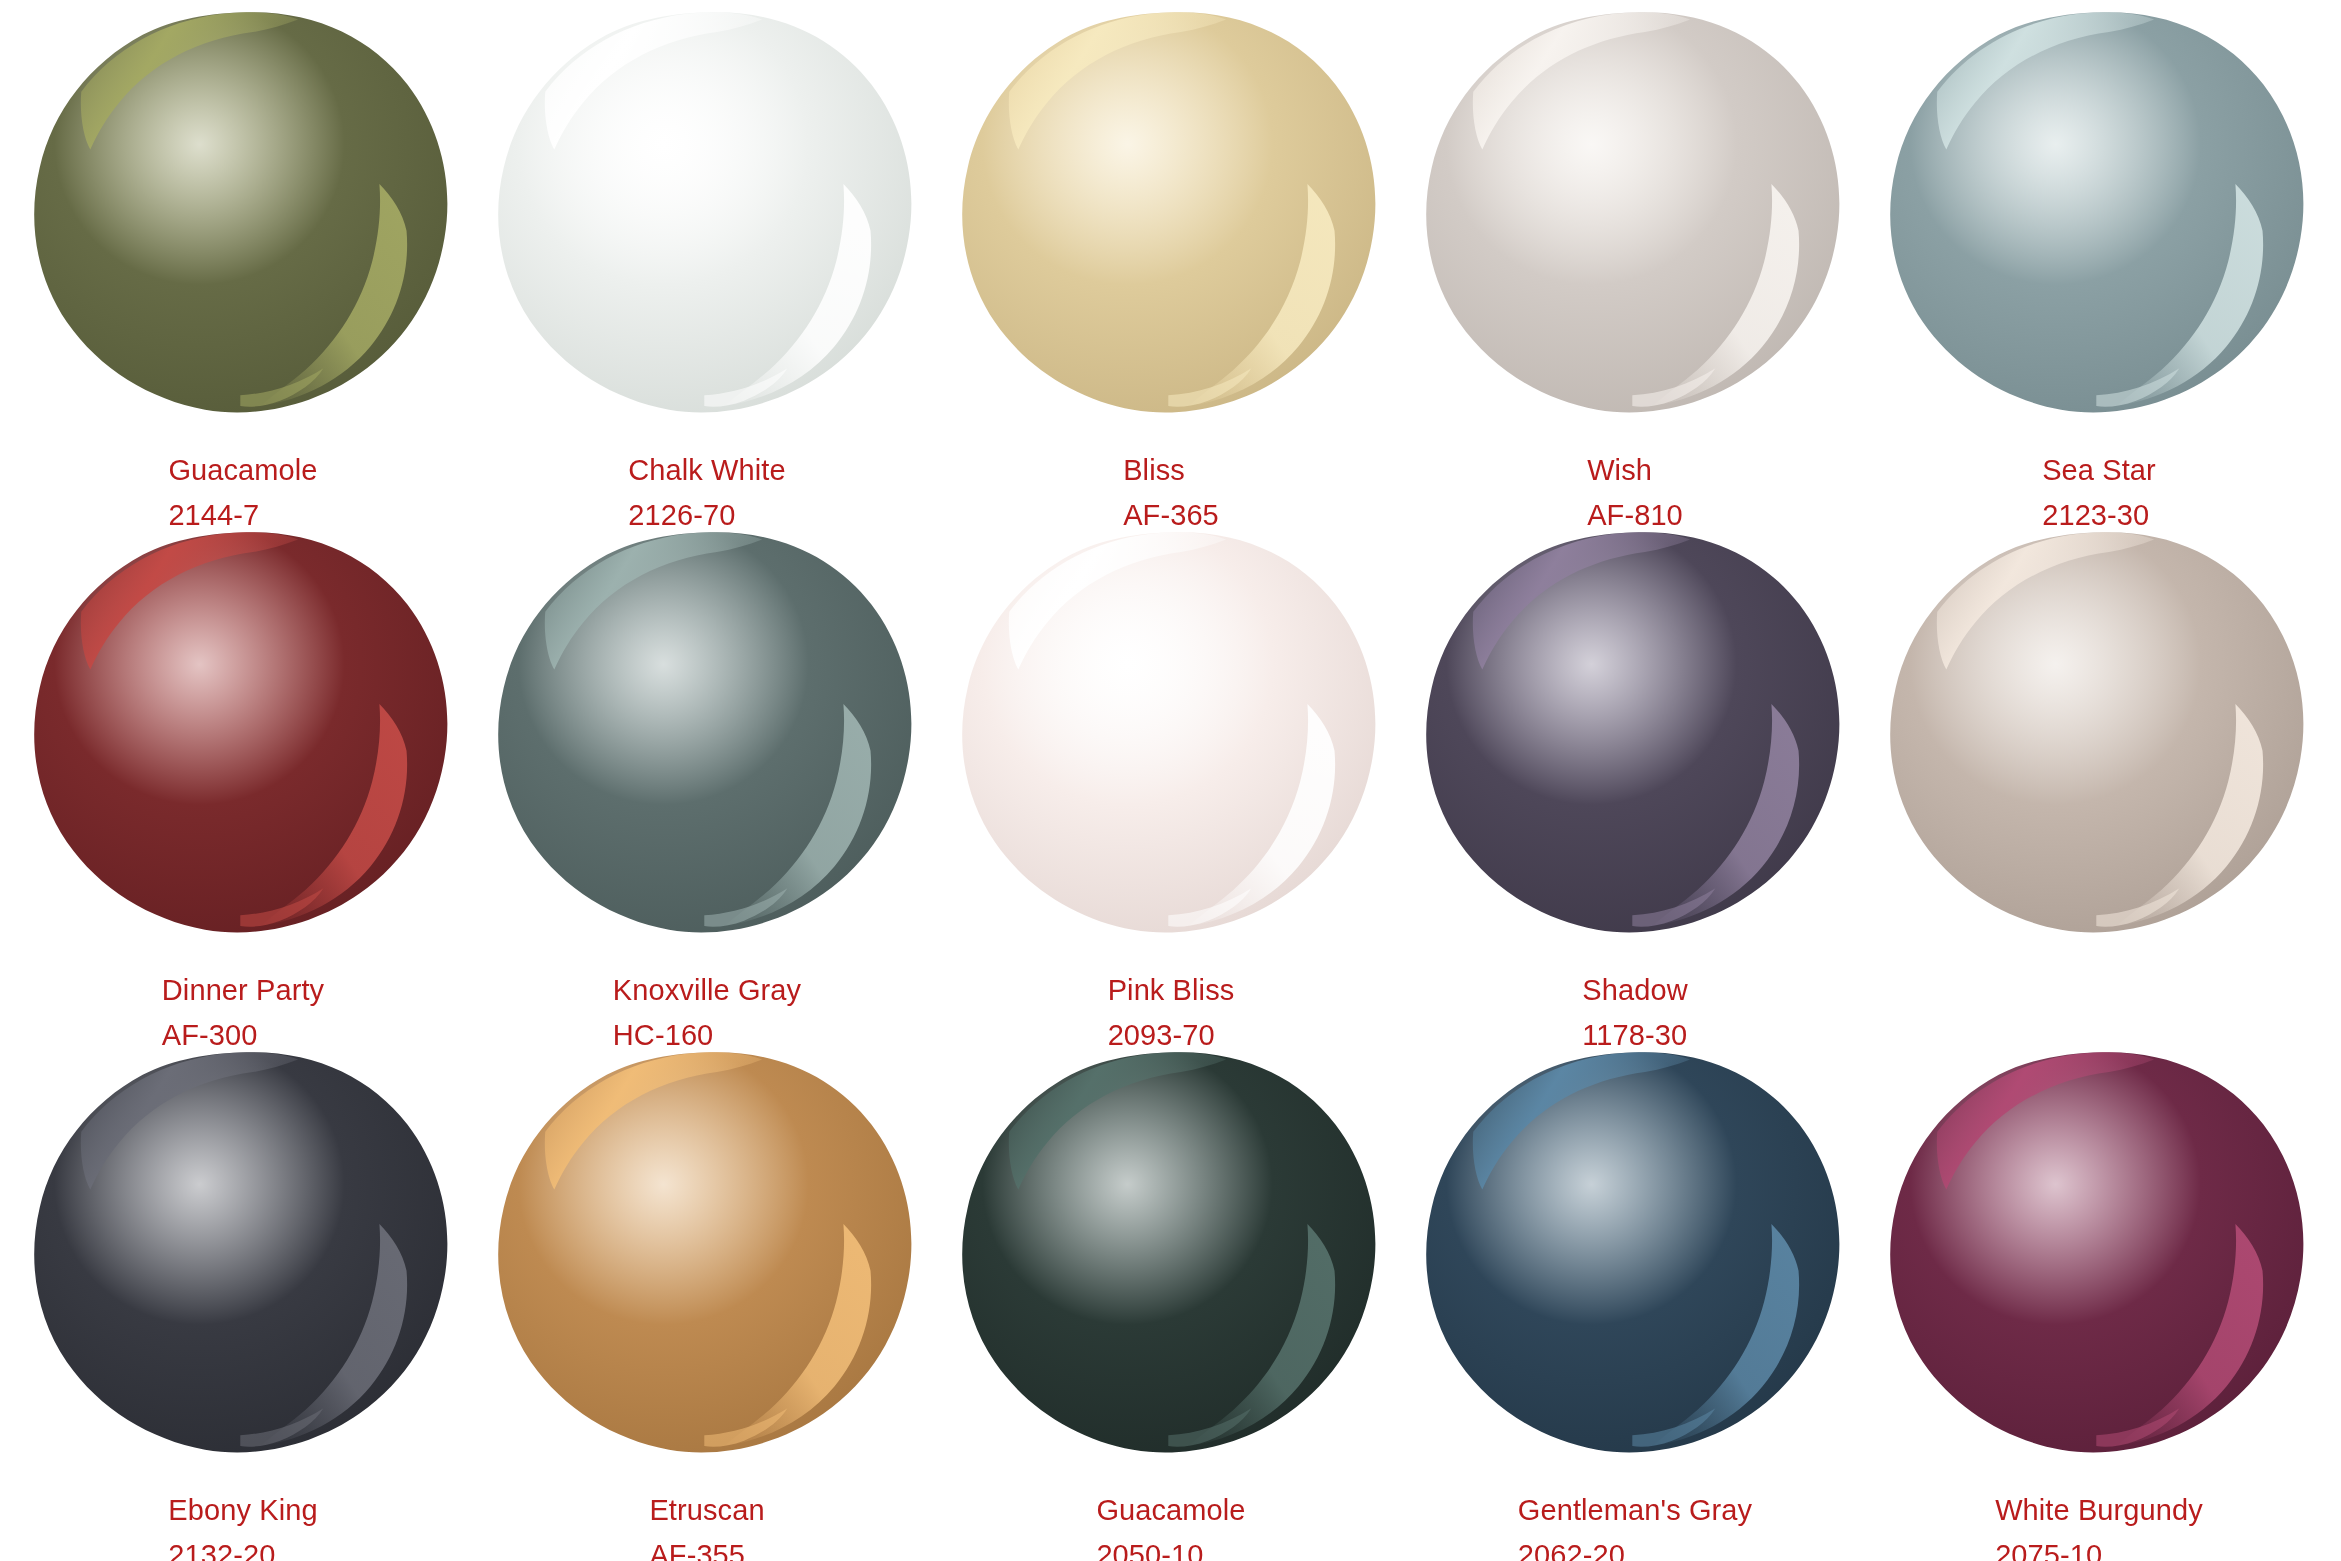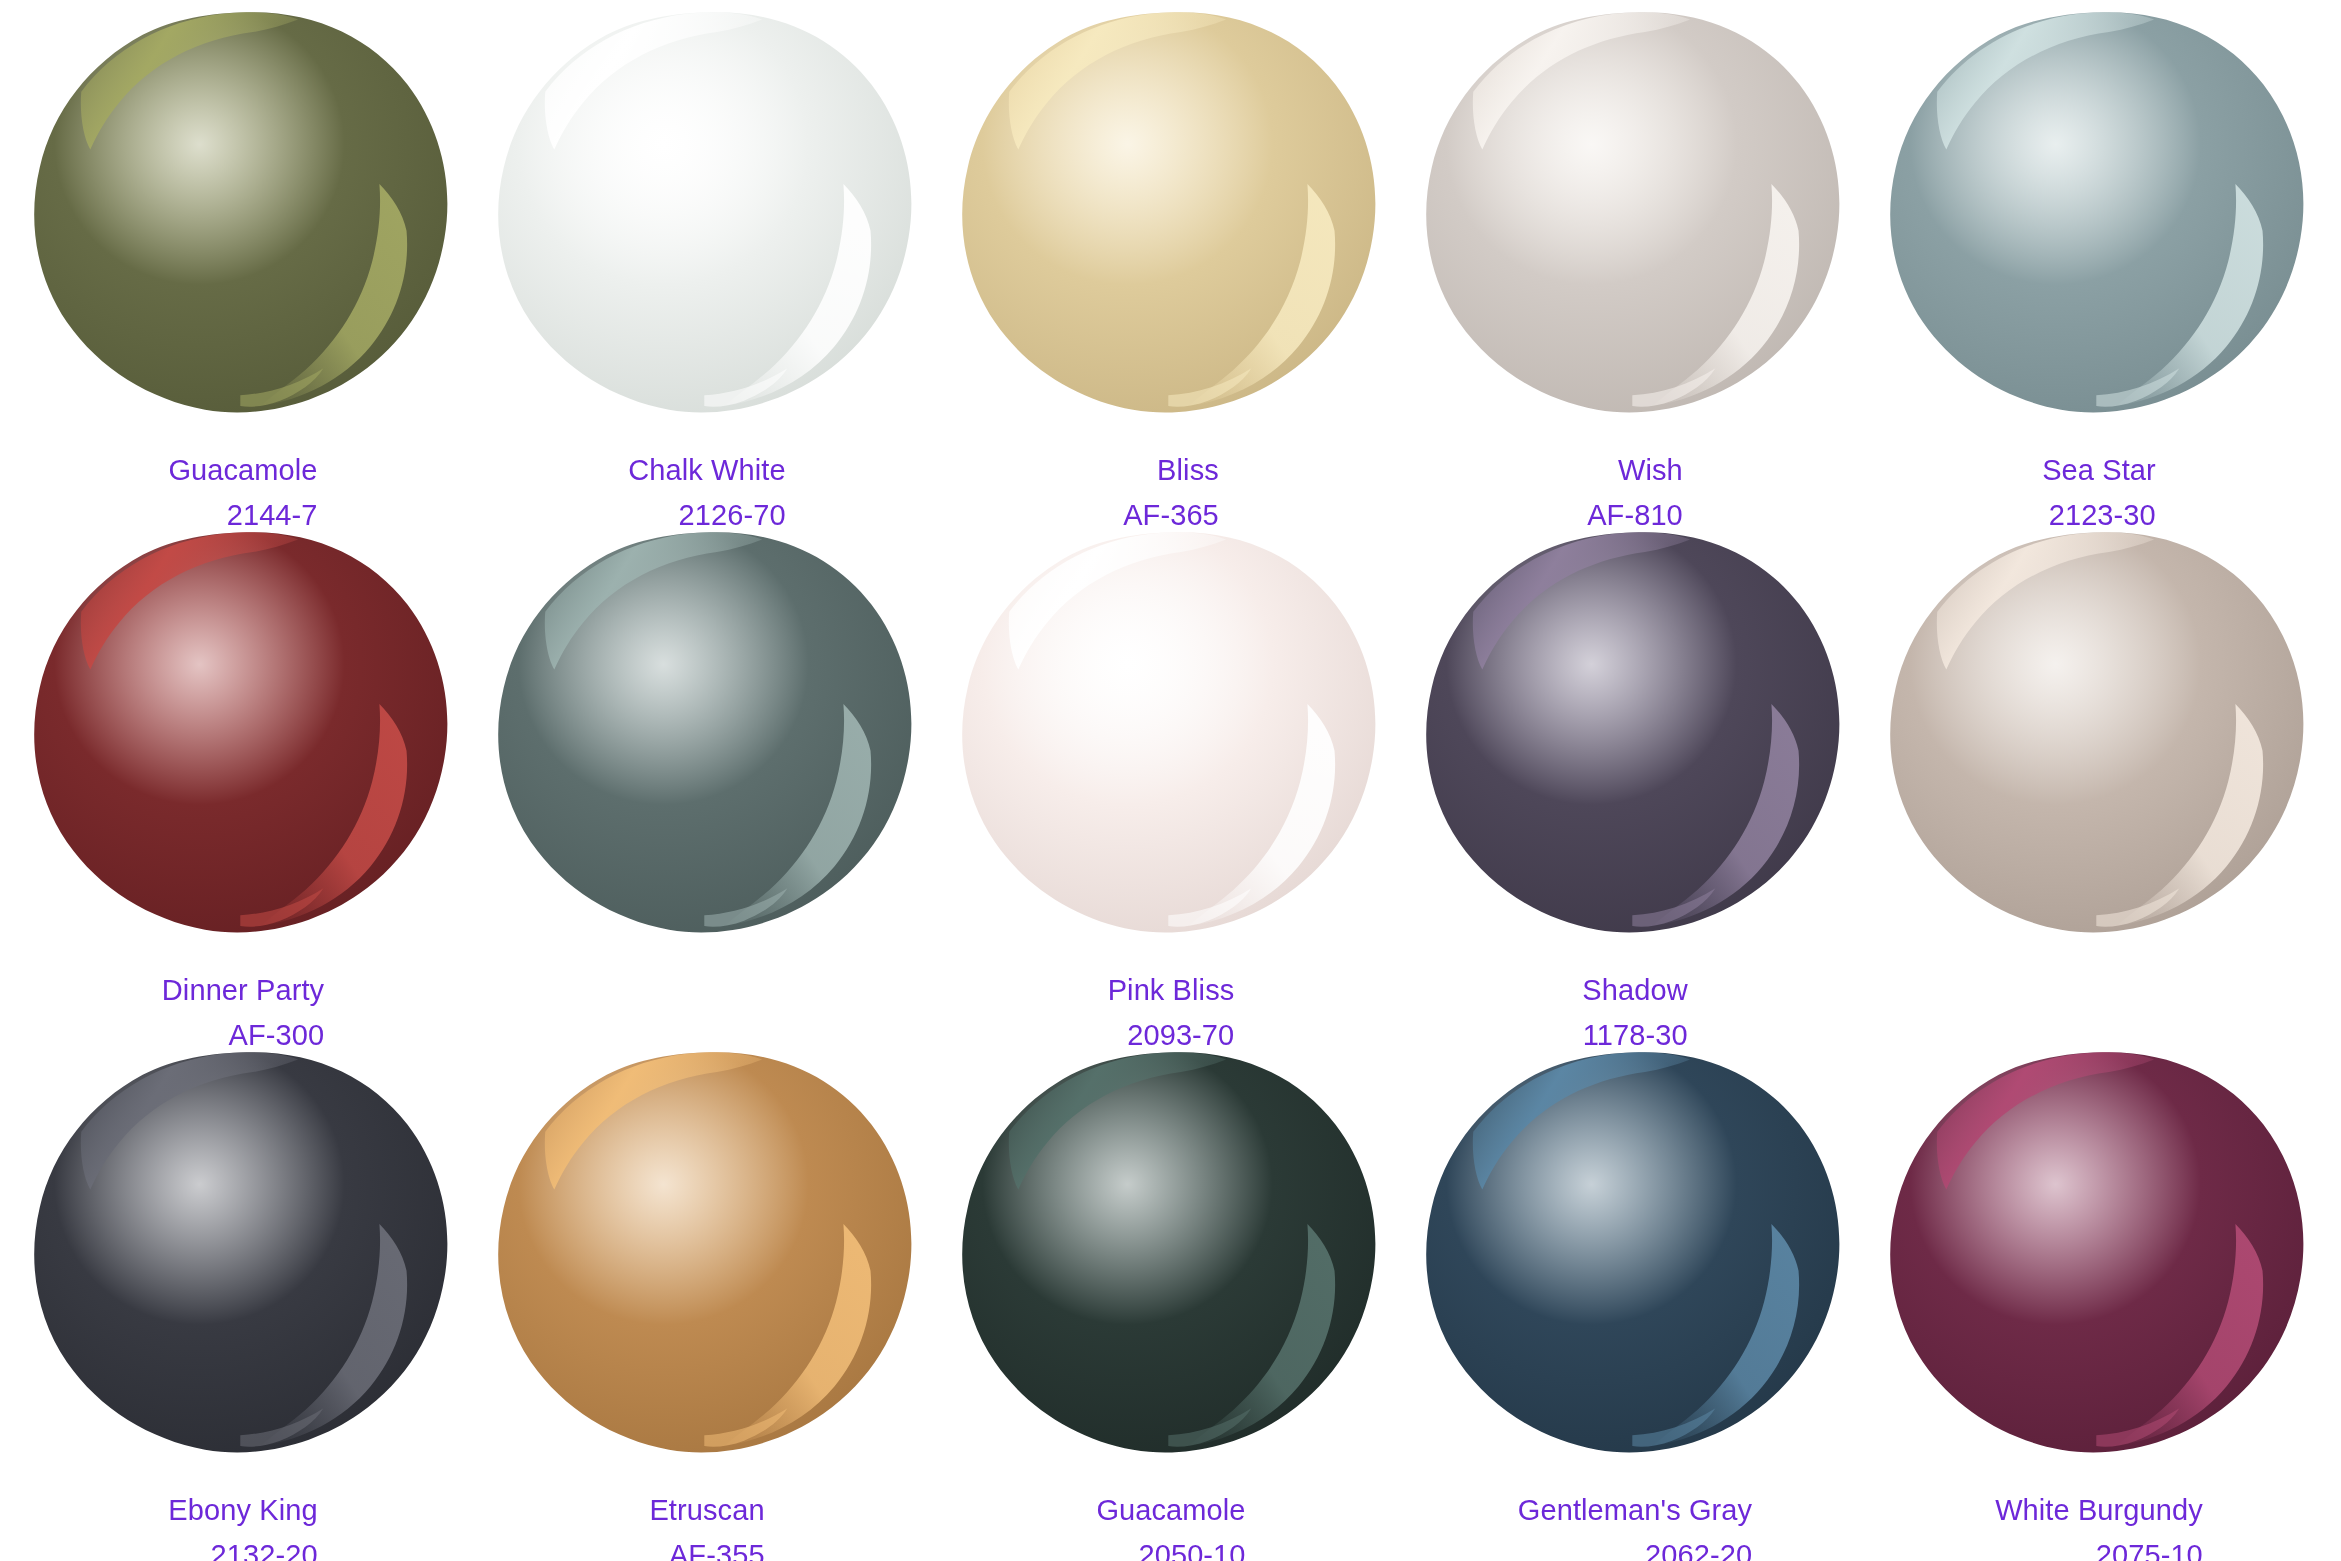--- a/index.html
+++ b/index.html
@@ -44,22 +44,22 @@
   .blob-svg {
     display: block;
     width: 100%;
     height: 100%;
     overflow: visible;
   }
 
   
   .swatch-label {
     margin-top: 23.5px;
-    text-align: right;
-    color: #6d28d9;
+    text-align: left;
+    color: #b91c1c;
     line-height: 1.42;
     letter-spacing: 0.1px;
   }
 
   .color-name {
     display: block;
     font-size: 29px;
     font-weight: 400;
     white-space: nowrap;
   }
@@ -281,20 +281,24 @@
               <stop offset="55%" stop-color="#9cb1ae" stop-opacity="0.85"></stop>
               <stop offset="100%" stop-color="#7d9290" stop-opacity="0.05"></stop>
             </linearGradient>
           </defs>
           <path fill="url(#g6)" d="M243 8 C318 6 381 36 421 88 C459 138 472 200 462 258 C452 318 420 372 368 408 C318 443 254 458 197 448 C136 437 80 403 44 351 C10 301 0 239 14 180 C28 118 70 64 128 33 C163 15 203 9 243 8 Z"></path>
           <path fill="url(#h6)" d="M60 96 C96 48 152 18 214 10 C248 6 278 8 300 16 C284 22 268 27 250 30 C190 38 138 64 102 108 C88 125 78 142 70 160 C62 146 58 120 60 96 Z"></path>
           <path fill="url(#c6)" d="M420 250 C424 296 410 342 380 378 C350 414 306 437 258 444 C274 430 292 418 308 404 C344 372 370 330 382 284 C390 252 392 224 390 198 C404 212 416 230 420 250 Z"></path>
           <path fill="#9cb1ae" opacity="0.55" d="M236 432 C268 430 300 420 328 402 C318 418 300 430 280 438 C264 444 248 446 236 444 Z"></path>
         </svg>
       </div>
+      <div class="swatch-label">
+        <span class="color-name">Knoxville Gray</span>
+        <span class="color-code">HC-160</span>
+      </div>
     </div>
     <div class="swatch-cell">
       <div class="blob-wrap">
         <svg class="blob-svg" viewBox="0 0 478 466" xmlns="http://www.w3.org/2000/svg">
           <defs>
             <radialGradient id="g7" cx="40%" cy="33%" r="78%">
               <stop offset="0%" stop-color="#ffffff" stop-opacity="0.30"></stop>
               <stop offset="45%" stop-color="#f7edea" stop-opacity="1"></stop>
               <stop offset="100%" stop-color="#e3d5d1" stop-opacity="1"></stop>
             </radialGradient>

